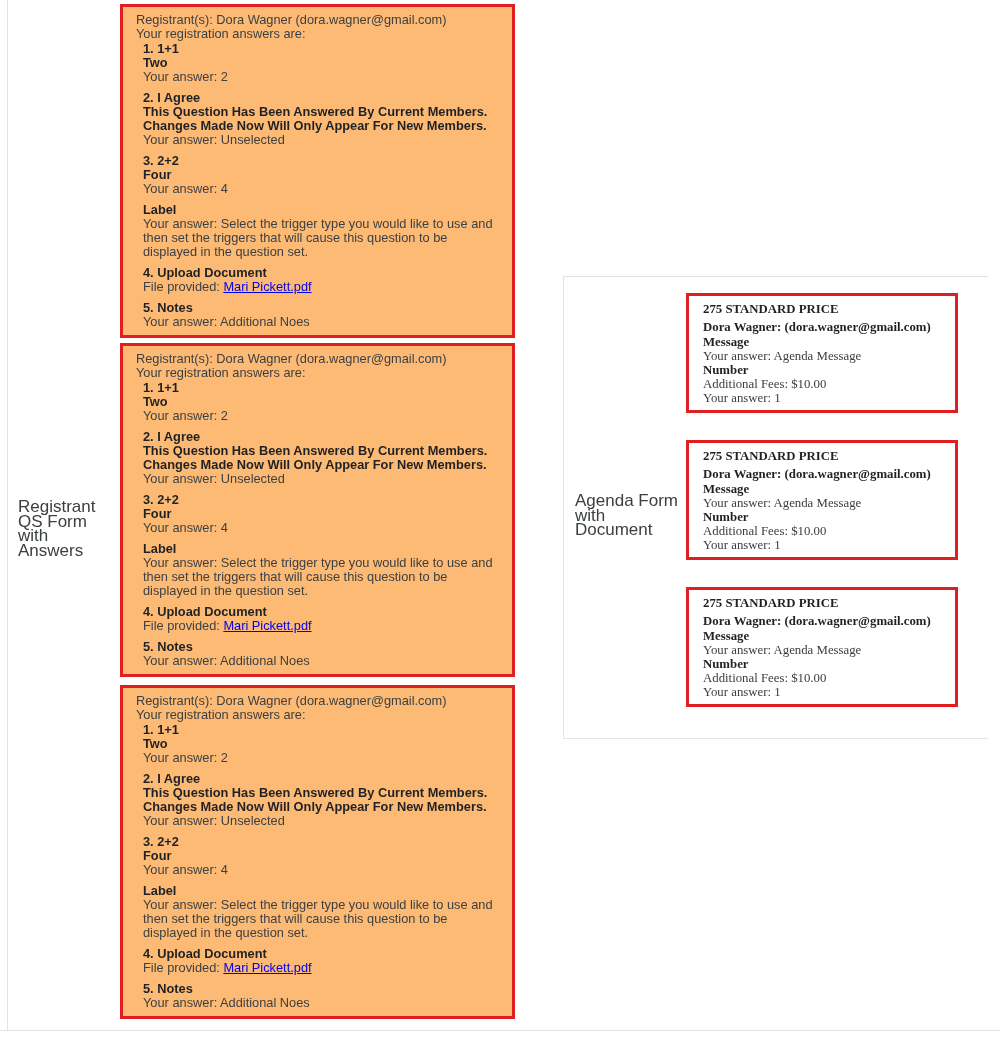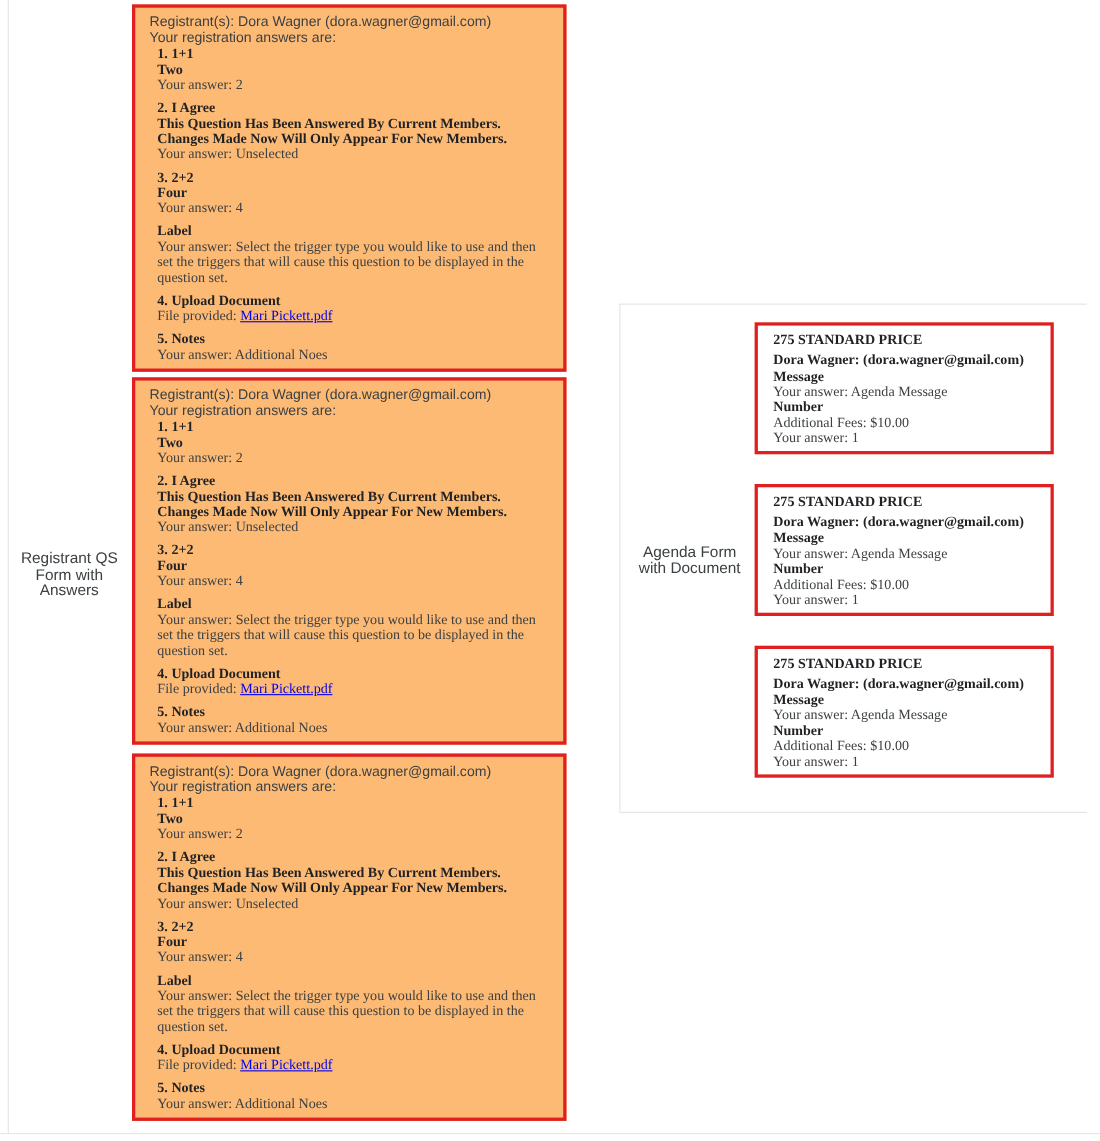--- a/index.html
+++ b/index.html
@@ -23,42 +23,41 @@
     height:1037px;
     background:var(--page-bg);
     overflow:hidden;
   }
   .vline{position:absolute;width:1px;background:var(--grid-line);}
   .hline{position:absolute;height:1px;background:var(--grid-line);}
 
   .row-label{
     position:absolute;
     color:var(--text);
-    font-size:14px;
+    font-size:17px;
     line-height:14.5px;
-    text-align:center;
   }
   .row-label.left-cell{left:18px;top:500px;width:90px;}
   .row-label.right-cell{left:575px;top:494px;width:104px;}
 
   
   .reg-box{
     position:absolute;
     left:120px;
     width:395px;
     border:3px solid var(--highlight-border);
     background:#fdba74;
     padding:6px 8px 6px 13px;
     line-height:14px;
   }
   .reg-box.pos-1{top:4px;}
   .reg-box.pos-2{top:343px;}
   .reg-box.pos-3{top:685px;}
   .reg-box .questions{margin-left:7px;}
-  .reg-box .q{margin-top:7px;font-family:Liberation Serif, serif;}
+  .reg-box .q{margin-top:7px;}
   .reg-box .q.first{margin-top:1px;}
   .b{font-weight:bold;color:var(--text-bold);}
   a.file-link{color:var(--link);text-decoration:underline;margin-top:32px;}
 
   
   .agenda-box{
     position:absolute;
     left:686px;
     width:272px;
     border:3px solid var(--highlight-border);

